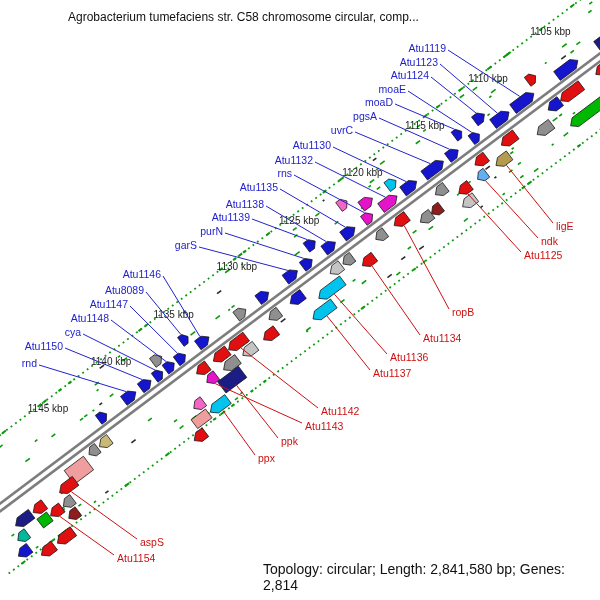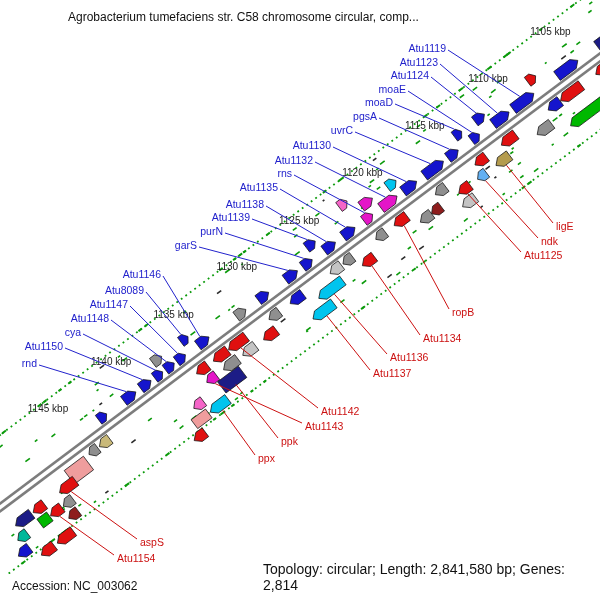--- a/index.html
+++ b/index.html
@@ -365,16 +365,15 @@
         <text x="281" y="444.5" text-anchor="start" font-size="10.5" fill="#cc1111">ppk</text>
         <line x1="255" y1="455" x2="222.8" y2="410.4" stroke="#cc1111" stroke-width="1"></line>
         <text x="258" y="461.5" text-anchor="start" font-size="10.5" fill="#cc1111">ppx</text>
         <line x1="137" y1="539" x2="71.2" y2="491.6" stroke="#cc1111" stroke-width="1"></line>
         <text x="140" y="545.5" text-anchor="start" font-size="10.5" fill="#cc1111">aspS</text>
         <line x1="114" y1="555" x2="59.8" y2="516.4" stroke="#cc1111" stroke-width="1"></line>
         <text x="117" y="561.5" text-anchor="start" font-size="10.5" fill="#cc1111">Atu1154</text>
       </svg></div>
   <div id="page-title">Agrobacterium tumefaciens str. C58 chromosome circular, comp...</div>
   <div id="footer">
-    <span class="acc">Accession: NC_003062</span>
     <span class="stats">Topology: circular; Length: 2,841,580 bp; Genes: 2,814</span>
   </div>
 </div>
 
 </body></html>

